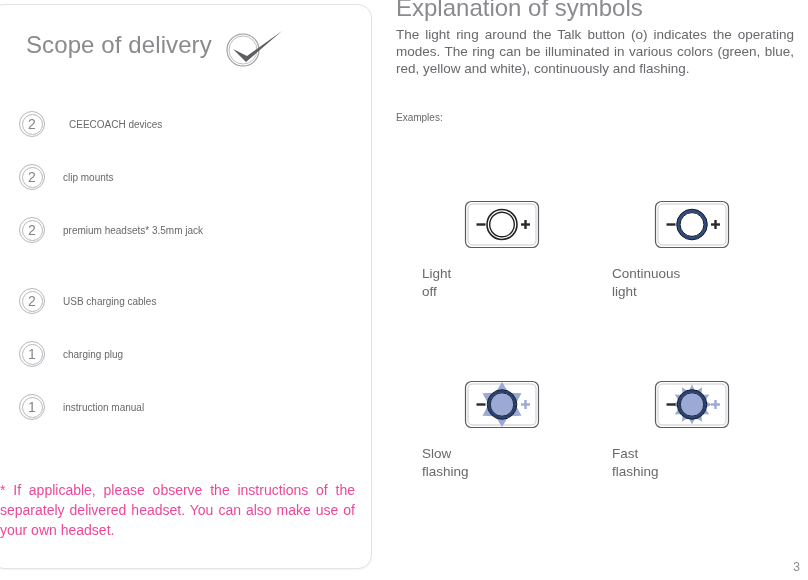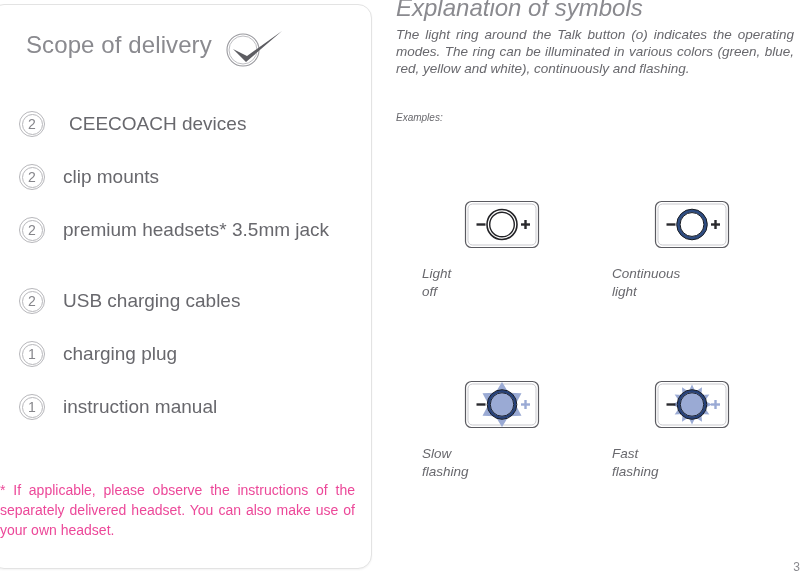--- a/index.html
+++ b/index.html
@@ -87,21 +87,21 @@
     left: 0; right: 0; top: 0; bottom: 0;
     display: flex;
     align-items: center;
     justify-content: center;
     font-size: 14px;
     color: #85858a;
     line-height: 1;
   }
   .scope-label {
     margin-left: 18px;
-    font-size: 19px;
+    font-size: 10px;
     color: #68686d;
     white-space: nowrap;
   }
   .scope-label.indented { margin-left: 24px; }
 
   .footnote {
     position: absolute;
     left: 0px;
     top: 480px;
     width: 355px;
@@ -111,21 +111,20 @@
     text-align: justify;
   }
 
   
   .right-col {
     position: absolute;
     left: 396px;
     top: 0;
     width: 412px;
     height: 520px;
-    font-style: italic;
   }
   .expl-title {
     position: absolute;
     left: 0;
     top: -6px;
     font-size: 24px;
     font-weight: 400;
     color: #8a8a8f;
     white-space: nowrap;
   }

